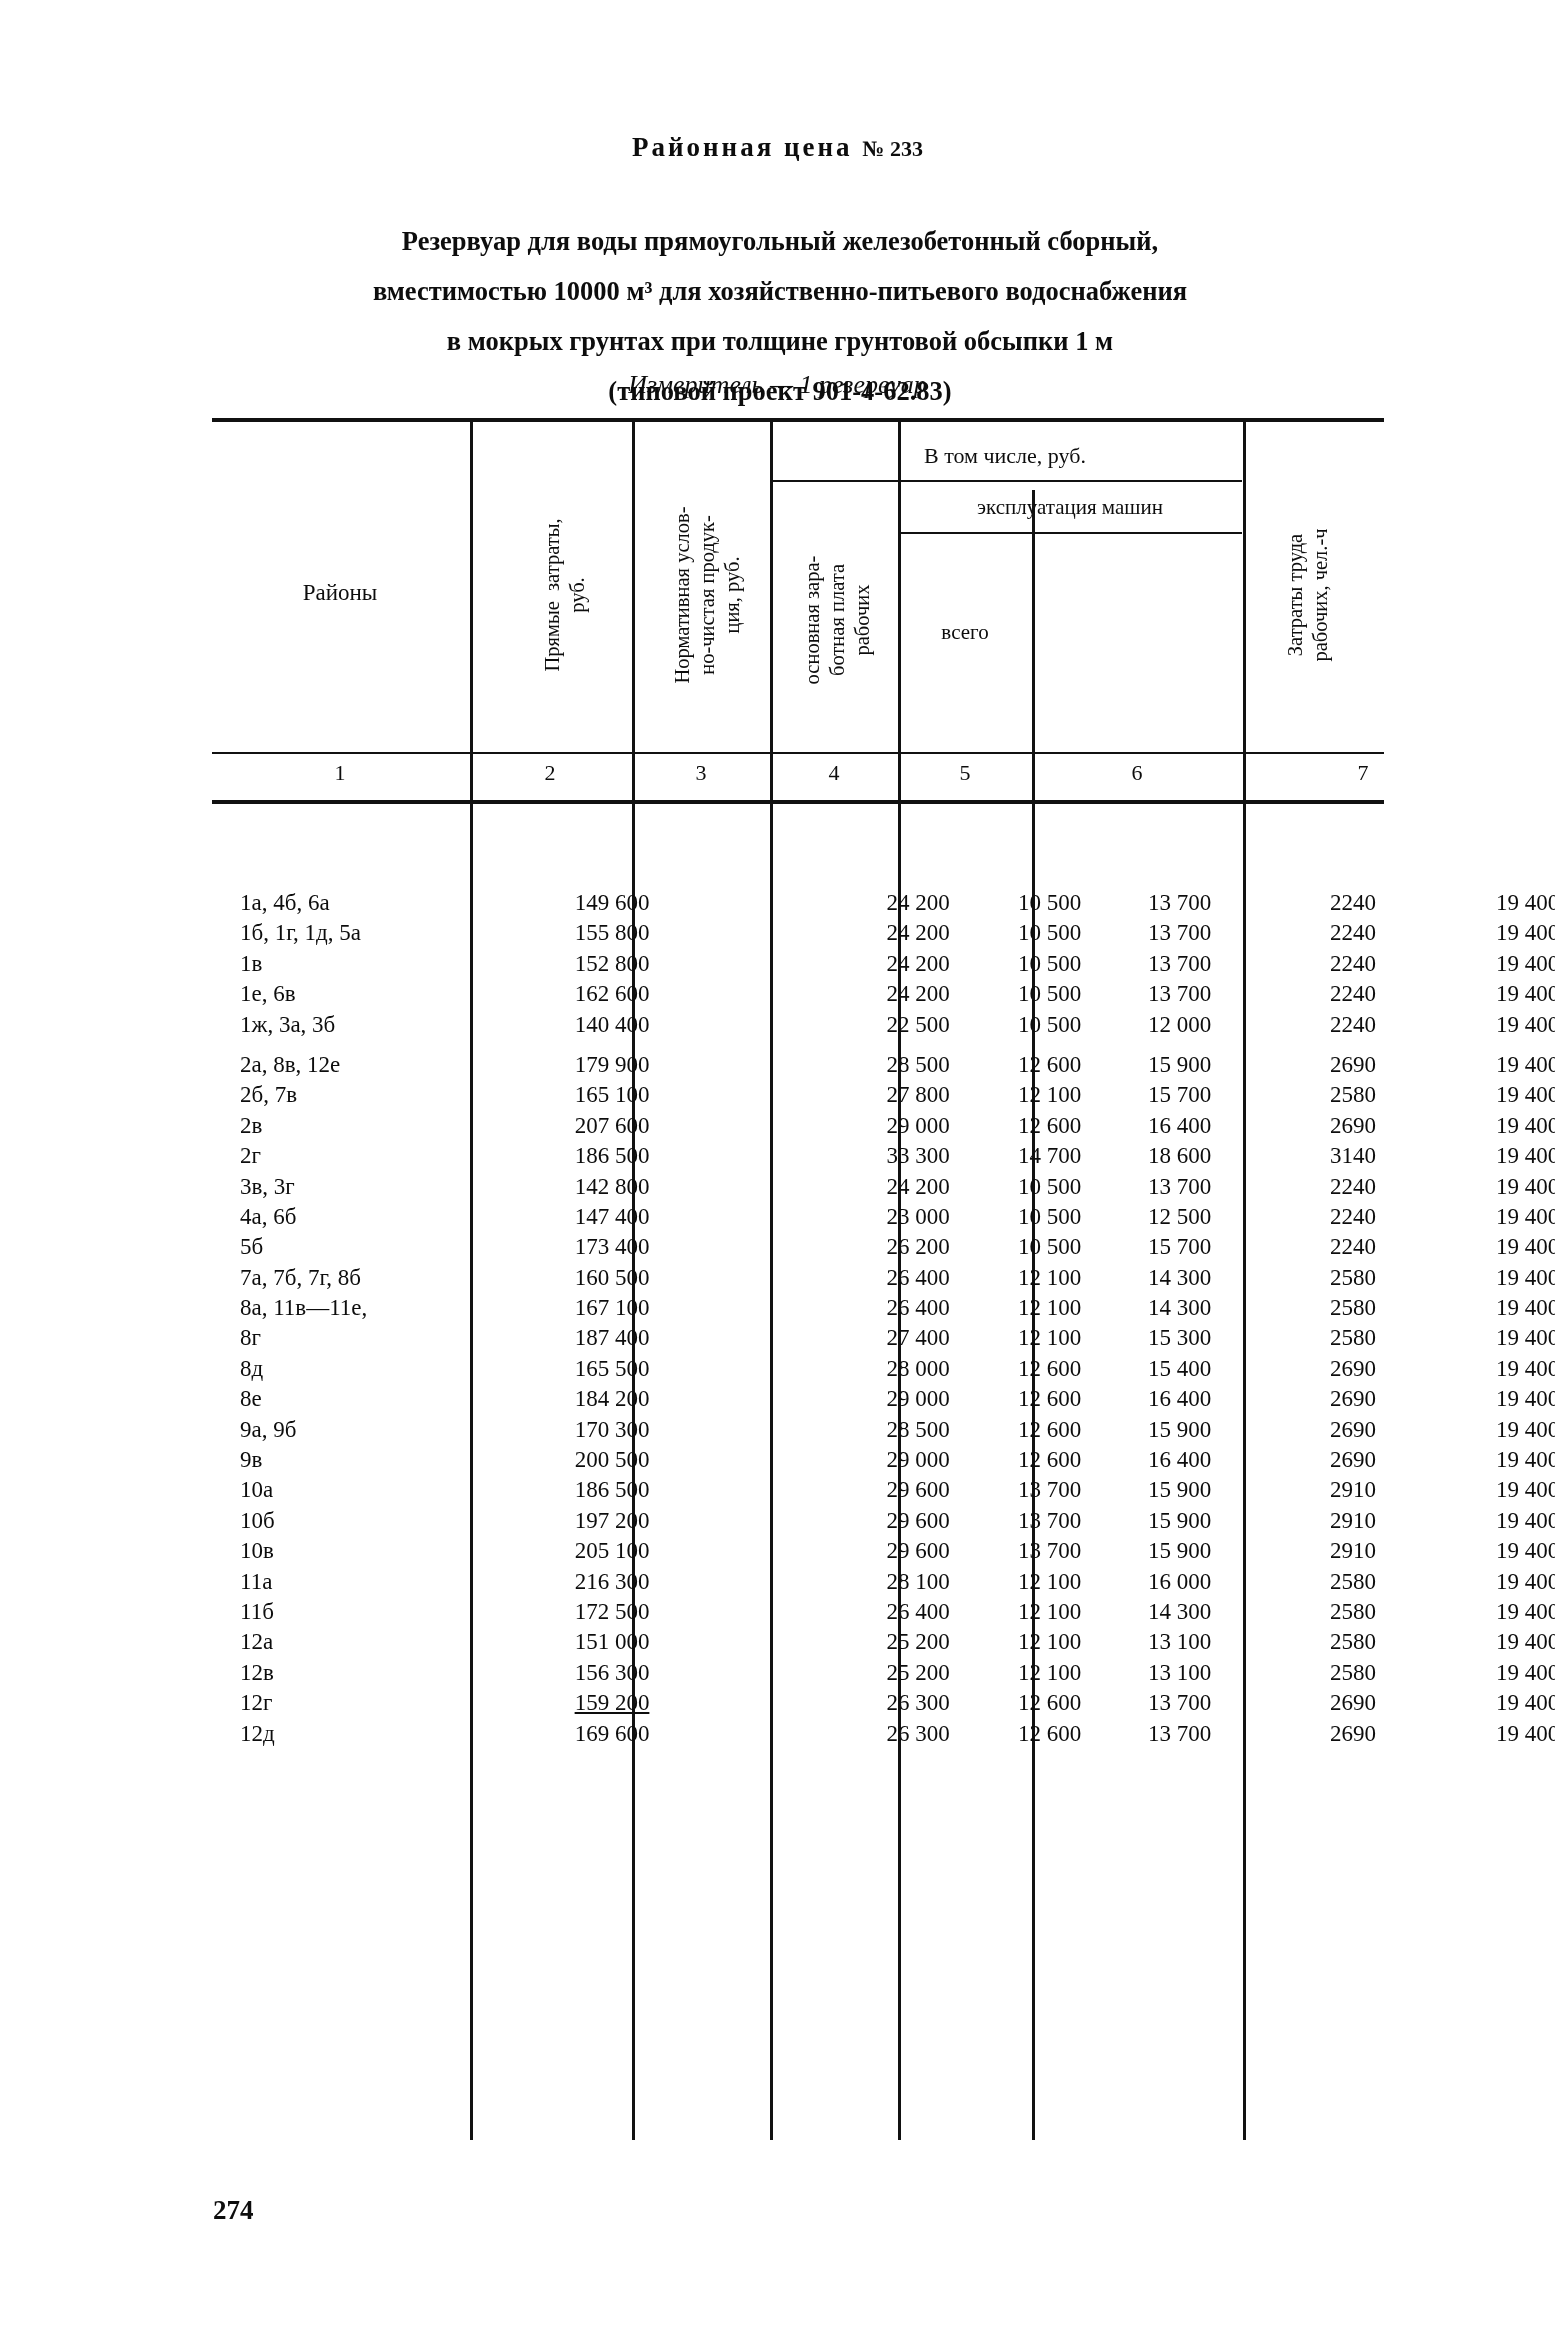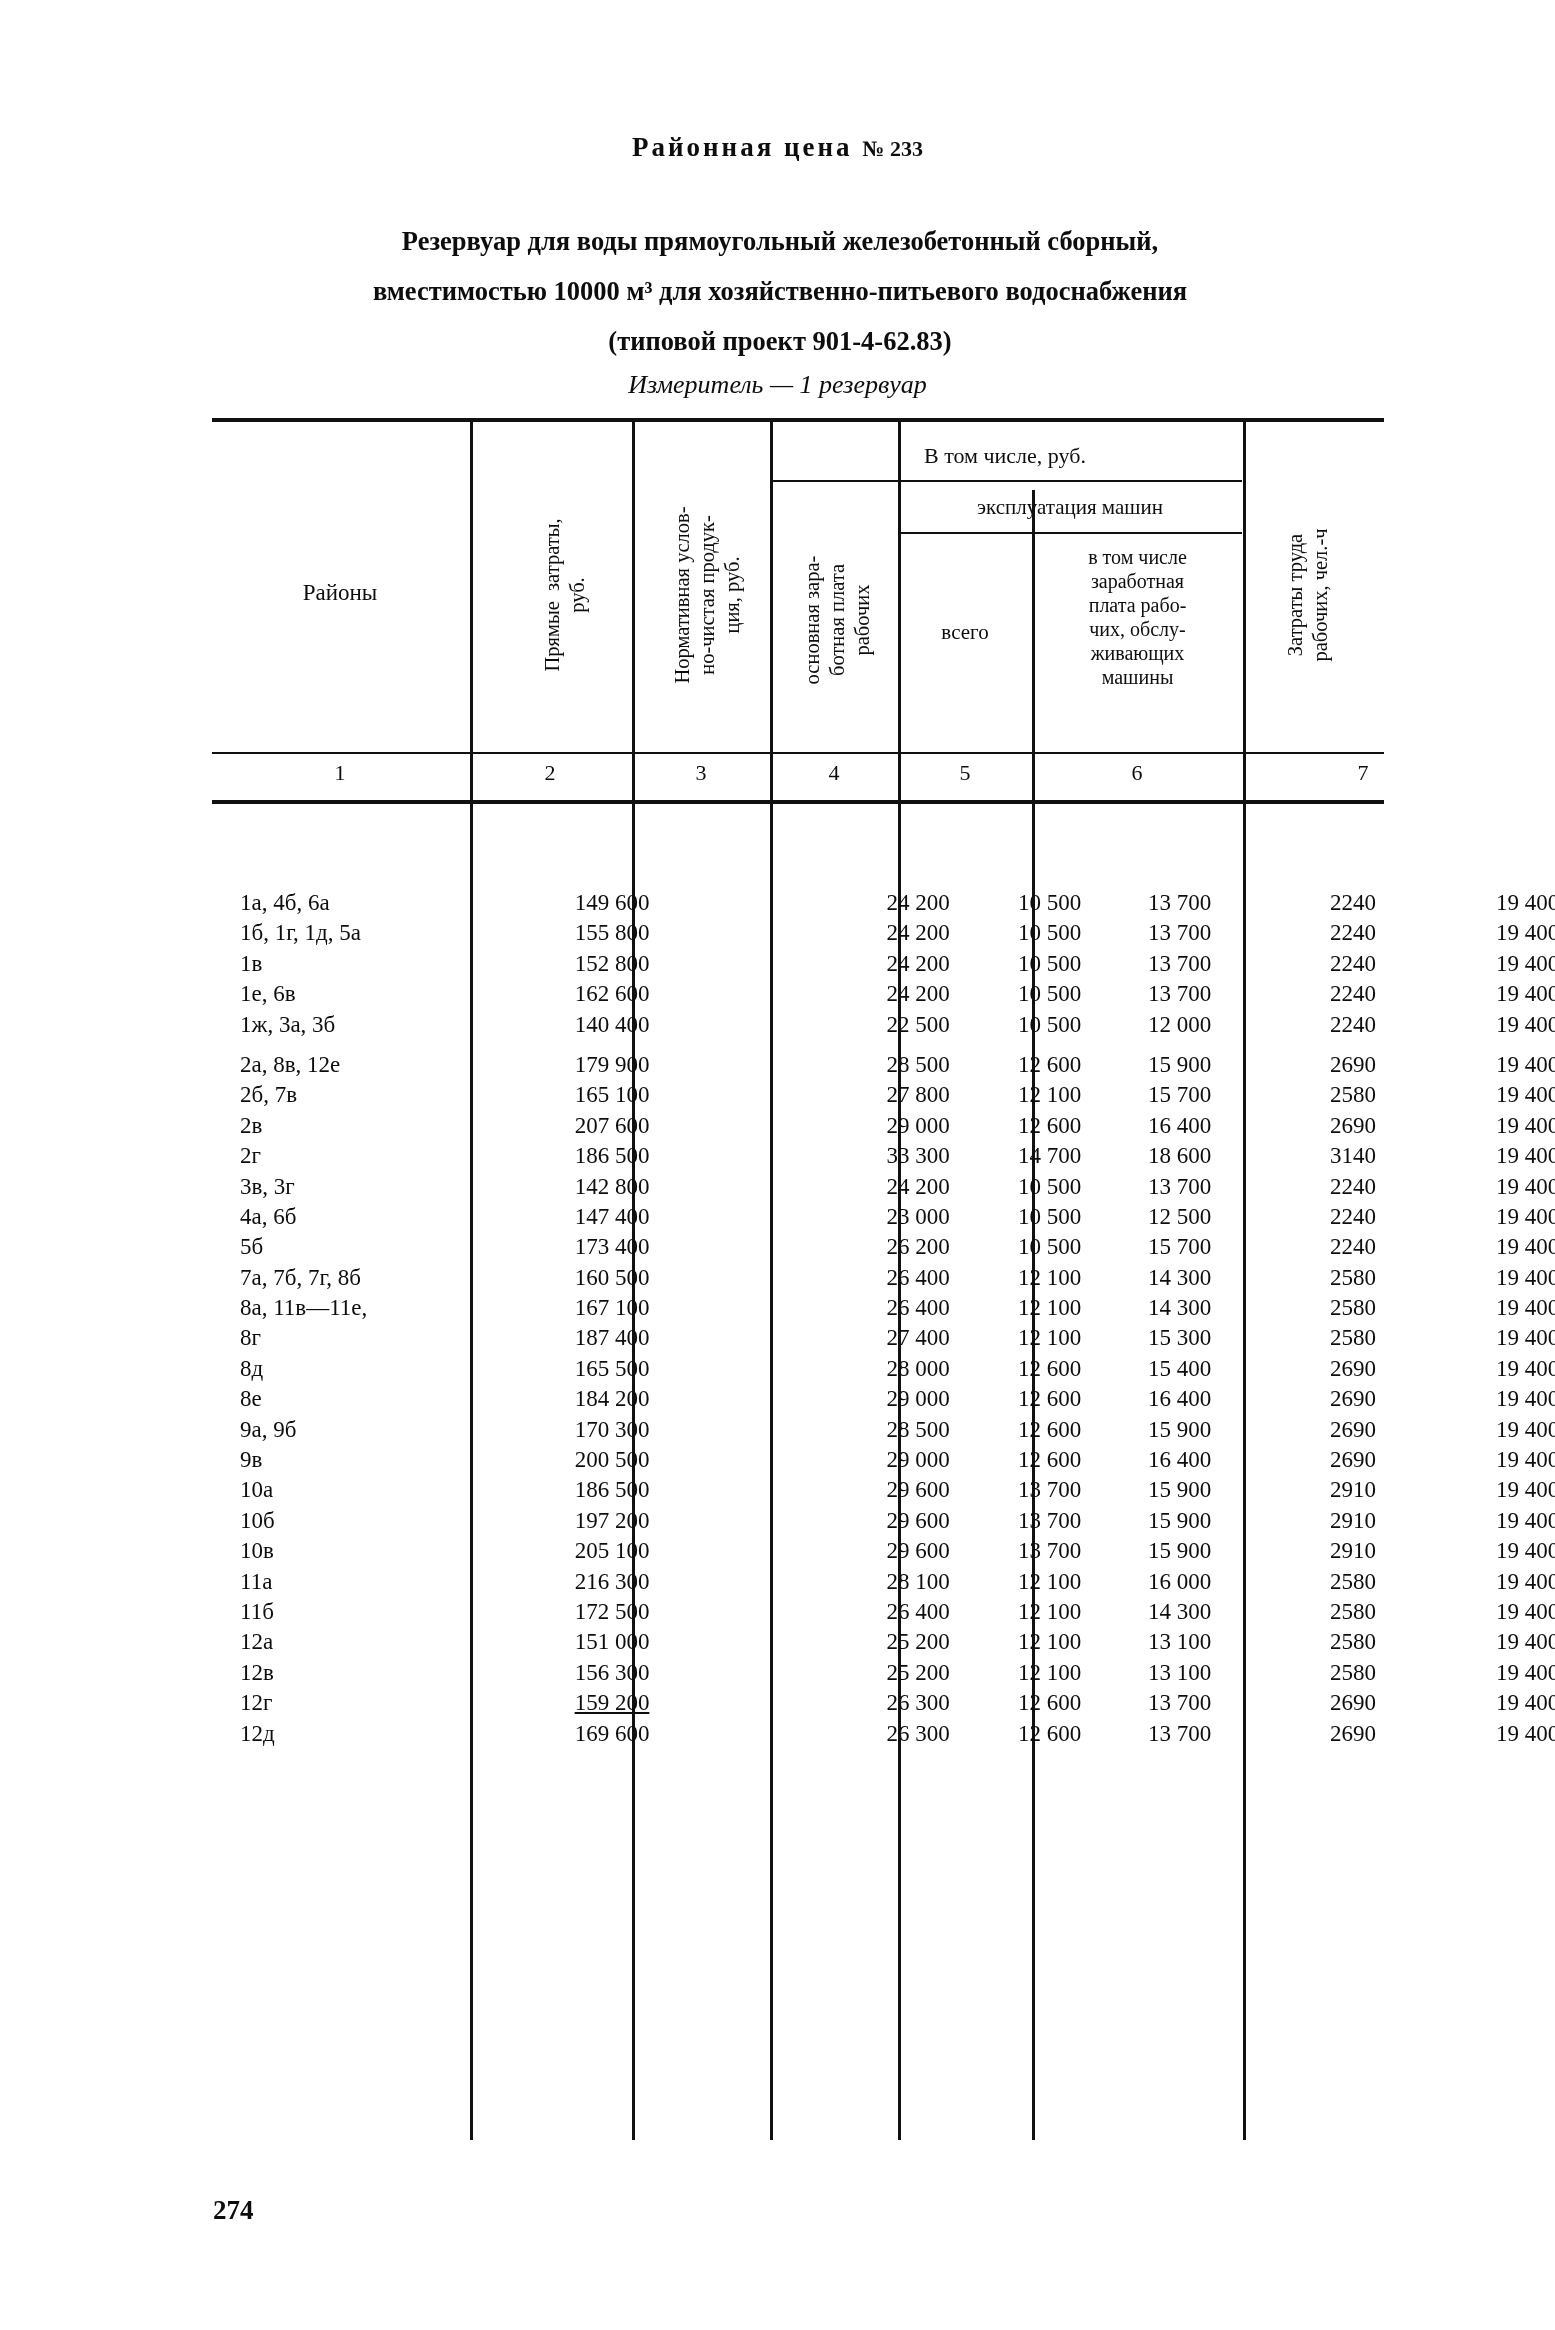--- a/index.html
+++ b/index.html
@@ -195,20 +195,21 @@
 <div class="page">
 
   <div class="doc-title">
     <span>Районная цена</span>
     <span class="num">№ 233</span>
   </div>
 
   <div class="subtitle">
     <span class="ln">Резервуар для воды прямоугольный железобетонный сборный,</span>
     <span class="ln">вместимостью 10000 м³ для хозяйственно-питьевого водоснабжения</span>
+    <span class="ln">в мокрых грунтах при толщине грунтовой обсыпки 1 м</span>
     <span class="ln">(типовой проект 901-4-62.83)</span>
   </div>
 
   <div class="meter">Измеритель — 1 резервуар</div>
 
   <div class="rule-top"></div>
   <div class="rule-hdr-bottom-a"></div>
   <div class="rule-hdr-bottom-b"></div>
 
   <div class="vline" style="left:470px; top:420px; height:1720px;"></div>
@@ -225,21 +226,20 @@
 
   <div class="vert" style="left:540px; top:740px; width:290px;">Прямые&nbsp;&nbsp;затраты,<br>руб.</div>
   <div class="vert" style="left:670px; top:740px; width:290px;">Нормативная&nbsp;услов-<br>но-чистая продук-<br>ция, руб.</div>
 
   <div class="hdr-vtch">В том числе, руб.</div>
 
   <div class="vert" style="left:800px; top:745px; width:250px;">основная зара-<br>ботная плата<br>рабочих</div>
 
   <div class="hdr-ekspl">эксплуатация машин</div>
   <div class="hdr-vsego">всего</div>
-  <div class="hdr-vtchzp">в том числе<br>заработная<br>плата рабо-<br>чих, обслу-<br>живающих<br>машины</div>
 
   <div class="vert" style="left:1283px; top:740px; width:290px;">Затраты труда<br>рабочих, чел.-ч</div>
 
   <div class="colnum" style="left:290px; width:100px;">1</div>
   <div class="colnum" style="left:500px; width:100px;">2</div>
   <div class="colnum" style="left:651px; width:100px;">3</div>
   <div class="colnum" style="left:784px; width:100px;">4</div>
   <div class="colnum" style="left:915px; width:100px;">5</div>
   <div class="colnum" style="left:1087px; width:100px;">6</div>
   <div class="colnum" style="left:1313px; width:100px;">7</div>

